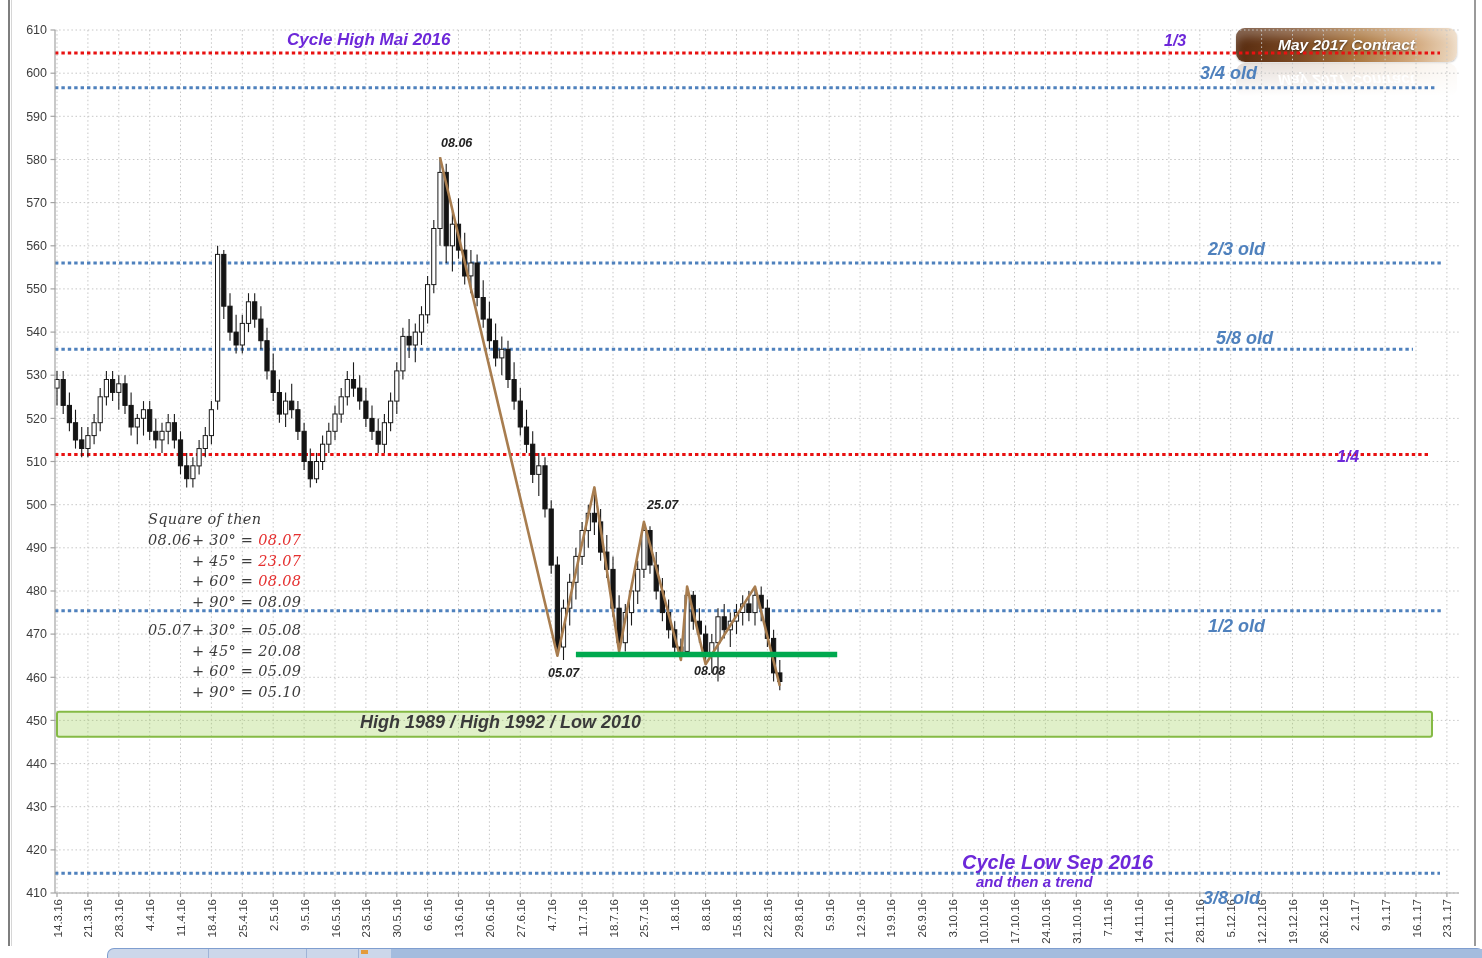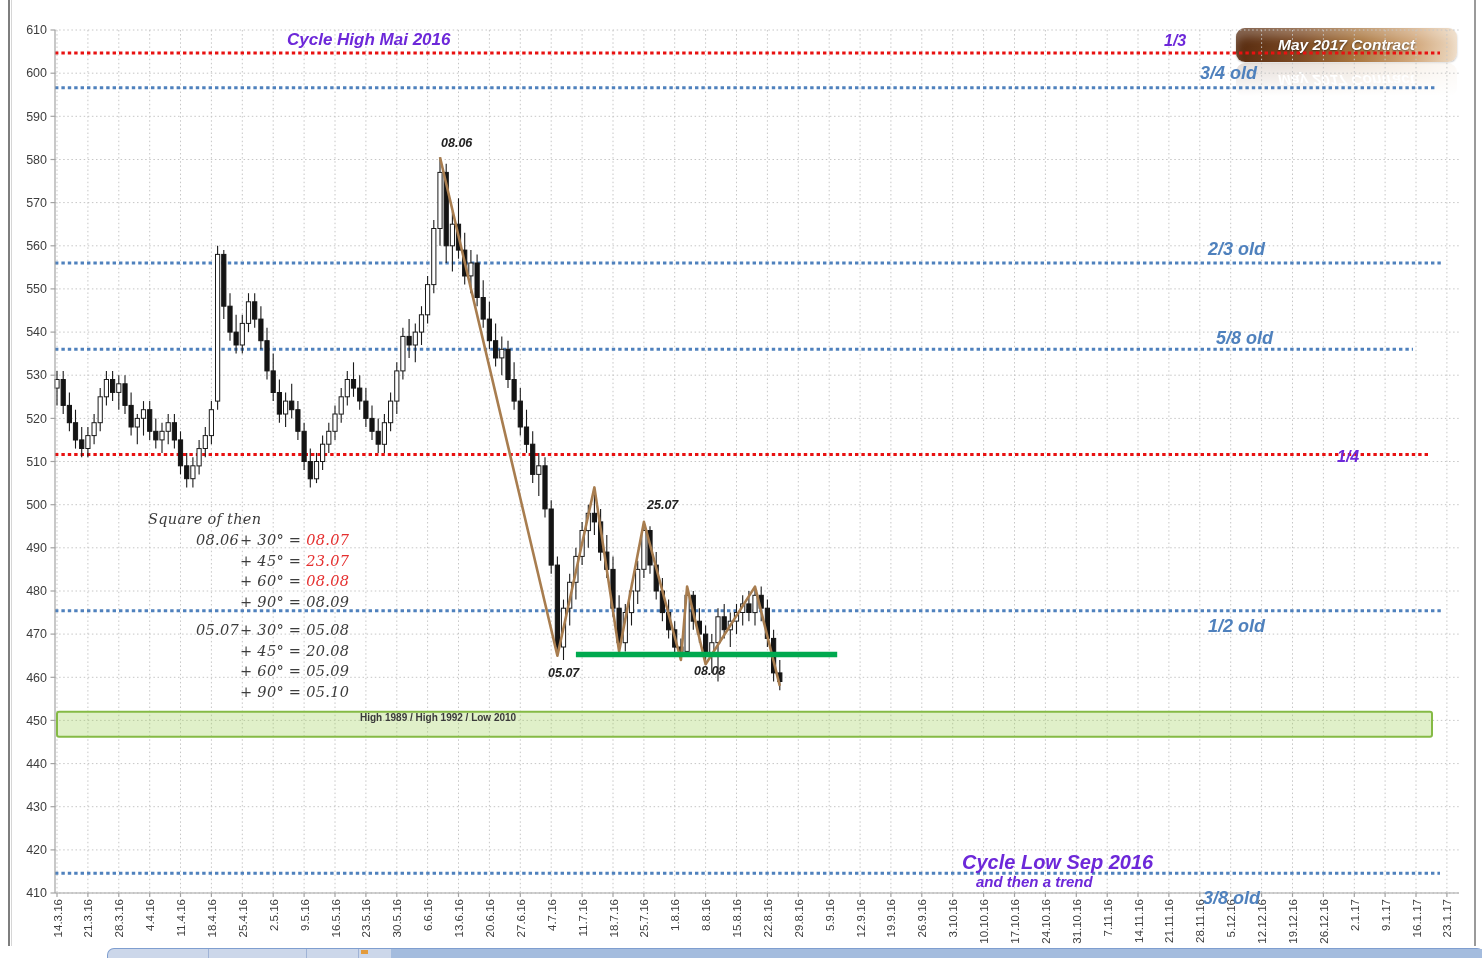--- a/index.html
+++ b/index.html
@@ -38,37 +38,37 @@
   .xlab{font:11.5px "Liberation Sans",sans-serif;fill:#3d3d3d;}
   
   .anno{position:absolute;z-index:4;white-space:nowrap;}
   .blk{color:#6d28d9;font-weight:bold;font-style:italic;}
   .redlab{color:#6d28d9;font-weight:bold;font-style:italic;font-size:16px;}
   .blulab{color:#4f81bd;font-weight:bold;font-style:italic;font-size:18px;}
   .swing{color:#222;font-weight:bold;font-style:italic;font-size:12.5px;}
   .cycle-high{left:287px;top:30px;font-size:17px;}
   .cycle-low1{left:962px;top:851px;font-size:20px;}
   .cycle-low2{left:976px;top:873px;font-size:15px;}
-  .band-label{left:360px;top:712px;font-size:10px;font-weight:bold;color:#3a3a3a;z-index:4;position:absolute;}
+  .band-label{left:360px;top:712px;font-size:18px;font-style:italic;font-weight:bold;color:#3a3a3a;z-index:4;position:absolute;}
   .lbl-one-third{left:1164px;top:32px;}
   .lbl-three-quarters{left:1200px;top:63px;}
   .lbl-two-thirds{left:1208px;top:239px;}
   .lbl-five-eighths{left:1216px;top:328px;}
   .lbl-one-quarter{left:1337px;top:428px;margin-top:20px;}
   .lbl-one-half{left:1208px;top:616px;}
   .lbl-three-eighths{left:1203px;top:844px;margin-top:44px;}
   .sw-0806{left:441px;top:136px;}
   .sw-2507{left:647px;top:498px;}
   .sw-0507{left:548px;top:666px;}
   .sw-0808{left:694px;top:664px;}
   
   #son{position:absolute;left:148px;top:511px;z-index:4;font-family:"DejaVu Serif",serif;
        font-style:italic;font-size:14.5px;color:#3c3c3c;letter-spacing:.3px;}
   #son .son-title{margin-bottom:3px;}
-  #son .son-row{line-height:20.5px;margin-left:48px;}
+  #son .son-row{line-height:20.5px;}
   #son .son-gap{margin-top:8px;}
   #son .pre{display:inline-block;width:44px;}
   #son .val-red{color:#e53030;}
   
   .tab-strip{position:absolute;left:107px;top:948px;width:1375px;height:10px;z-index:5;
              background:#ccd7ea;border:1px solid #7f9ecf;border-bottom:none;border-radius:7px 7px 0 0;}
   .tab-sep{position:absolute;top:0;width:1px;height:100%;background:#9fb3d6;}
   .tab-orange{position:absolute;left:253px;top:1px;width:7px;height:4px;background:#e39b3c;}
   .tab-dark{position:absolute;left:283px;top:0;width:1092px;height:100%;background:#a4bcde;}
 </style>

